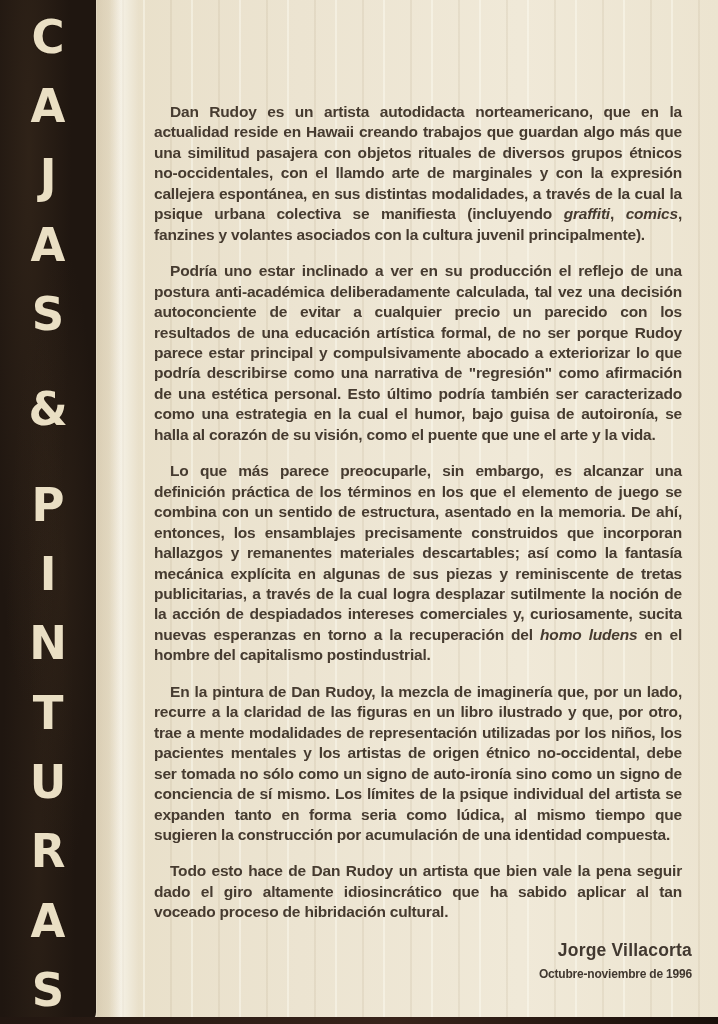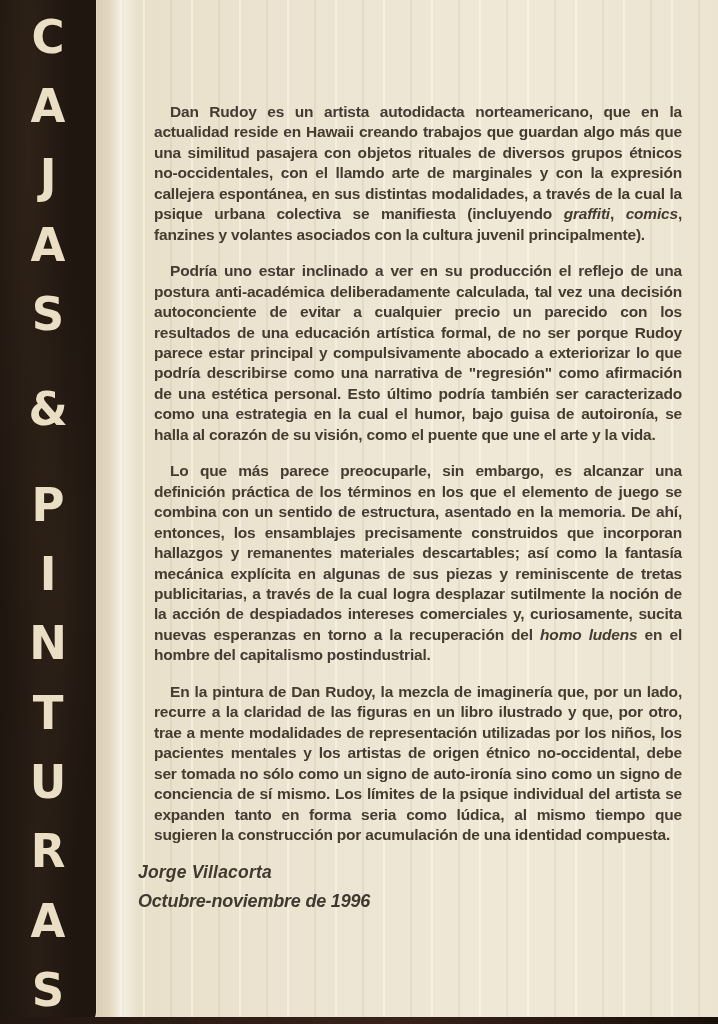--- a/index.html
+++ b/index.html
@@ -80,32 +80,31 @@
     letter-spacing: -0.2px;
     text-align: justify;
   }
   .content p {
     margin: 16px;
     text-indent: 16px;
   }
   .content .it { font-style: italic; }
   .sig {
     padding-right: 6px;
-    text-align: left;
+    text-align: right;
     color: #413830;
-    font-style: italic;
   }
   .sig-name {
     font-size: 17.5px;
     font-weight: bold;
     letter-spacing: 0.2px;
   }
   .sig-date {
     margin-top: 5px;
-    font-size: 18px;
+    font-size: 12px;
     font-weight: bold;
   }
   
   .bottom-edge {
     position: absolute;
     left: 0; right: 0; bottom: 0;
     height: 7px;
     background: linear-gradient(90deg, #221711, #38231a 55%, #190f0a);
     z-index: 3;
   }
@@ -134,20 +133,21 @@
         <span class="spine-letter">S</span>
       </div>
   </aside>
 
   <main class="content">
     <div id="essay-paragraphs">
         <p><span>Dan Rudoy es un artista autodidacta norteamericano, que en la actualidad reside en Hawaii creando trabajos que guardan algo más que una similitud pasajera con objetos rituales de diversos grupos étnicos no-occidentales, con el llamdo arte de marginales y con la expresión callejera espontánea, en sus distintas modalidades, a través de la cual la psique urbana colectiva se manifiesta (incluyendo </span><span class="it">graffiti</span><span>, </span><span class="it">comics</span><span>, fanzines y volantes asociados con la cultura juvenil principalmente).</span></p>
         <p><span>Podría uno estar inclinado a ver en su producción el reflejo de una postura anti-académica deliberadamente calculada, tal vez una decisión autoconciente de evitar a cualquier precio un parecido con los resultados de una educación artística formal, de no ser porque Rudoy parece estar principal y compulsivamente abocado a exteriorizar lo que podría describirse como una narrativa de "regresión" como afirmación de una estética personal. Esto último podría también ser caracterizado como una estrategia en la cual el humor, bajo guisa de autoironía, se halla al corazón de su visión, como el puente que une el arte y la vida.</span></p>
         <p><span>Lo que más parece preocuparle, sin embargo, es alcanzar una definición práctica de los términos en los que el elemento de juego se combina con un sentido de estructura, asentado en la memoria. De ahí, entonces, los ensamblajes precisamente construidos que incorporan hallazgos y remanentes materiales descartables; así como la fantasía mecánica explícita en algunas de sus piezas y reminiscente de tretas publicitarias, a través de la cual logra desplazar sutilmente la noción de la acción de despiadados intereses comerciales y, curiosamente, sucita nuevas esperanzas en torno a la recuperación del </span><span class="it">homo ludens</span><span> en el hombre del capitalismo postindustrial.</span></p>
         <p><span>En la pintura de Dan Rudoy, la mezcla de imaginería que, por un lado, recurre a la claridad de las figuras en un libro ilustrado y que, por otro, trae a mente modalidades de representación utilizadas por los niños, los pacientes mentales y los artistas de origen étnico no-occidental, debe ser tomada no sólo como un signo de auto-ironía sino como un signo de conciencia de sí mismo. Los límites de la psique individual del artista se expanden tanto en forma seria como lúdica, al mismo tiempo que sugieren la construcción por acumulación de una identidad compuesta.</span></p>
+        <p><span>Todo esto hace de Dan Rudoy un artista que bien vale la pena seguir dado el giro altamente idiosincrático que ha sabido aplicar al tan voceado proceso de hibridación cultural.</span></p>
       </div>
     <div class="sig">
       <div class="sig-name">Jorge Villacorta</div>
       <div class="sig-date">Octubre-noviembre de 1996</div>
     </div>
   </main>
 
   <div class="bottom-edge"></div>
 </div>
 

